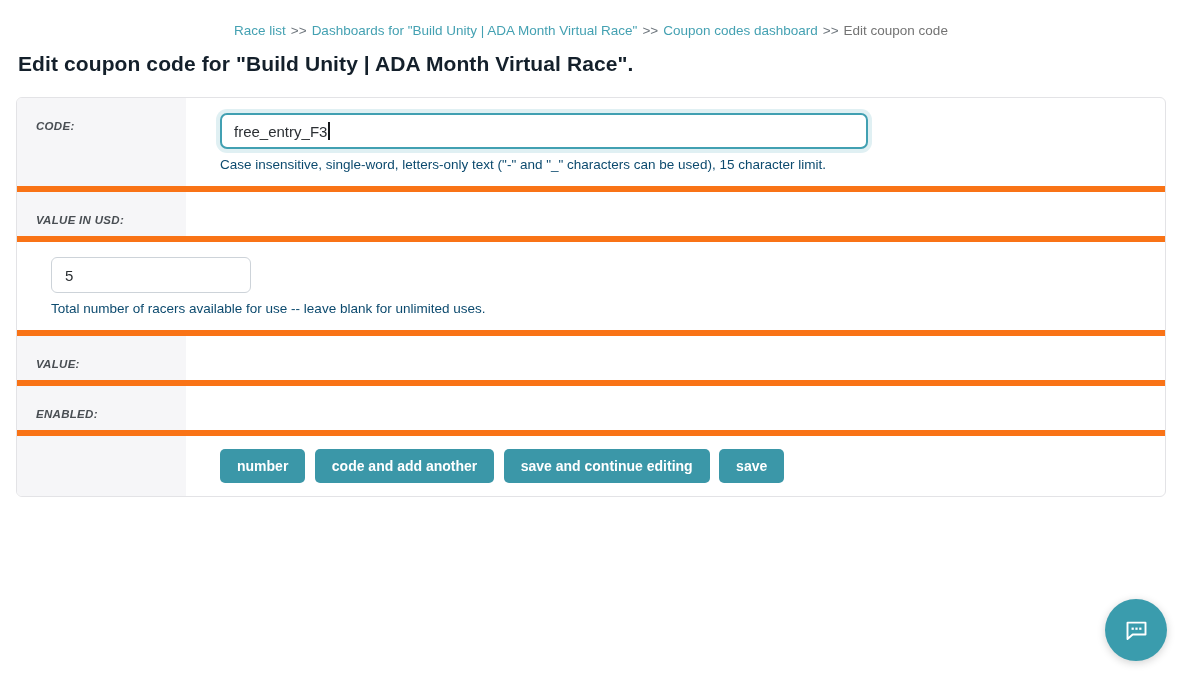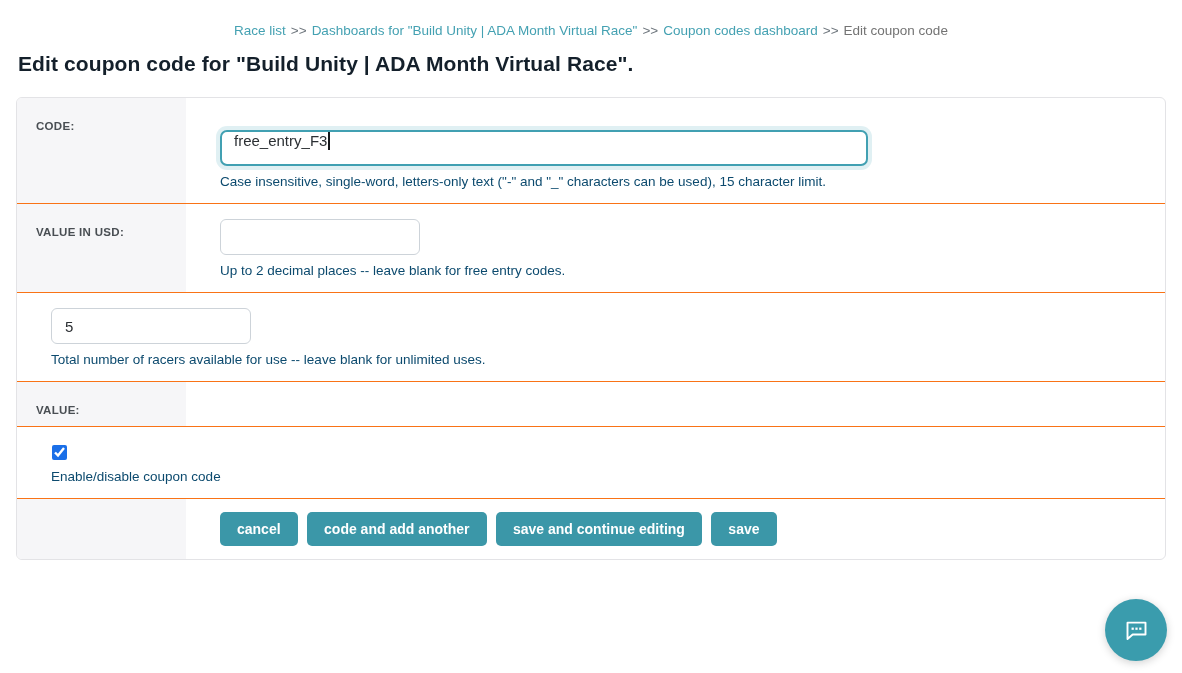--- a/index.html
+++ b/index.html
@@ -37,30 +37,31 @@
   }
 
   
   .form-card {
     margin: 0 16px;
     border: 1px solid #e3e3e6;
     border-radius: 6px;
     overflow: hidden;
     background: #fff;
   }
-  .frow { display: flex; border-top: 1px solid #f97316; }
+  .frow { display: flex; border-top: 6px solid #f97316; }
   .frow:first-child { border-top: none; }
   .fl {
     width: 169px; min-width: 169px;
     background: #f6f6f8;
     padding: 22px 10px 10px 19px;
     font-size: 11.5px;
     font-weight: 700;
     color: #494e53;
     letter-spacing: .3px;
+    font-style: italic;
   }
   .fc { flex: 1; padding: 15px 16px 14px 34px; }
 
   
   .tinput {
     height: 36px;
     border: 1px solid #cdd3d9;
     border-radius: 6px;
     padding: 0 13px;
     font-size: 15px;
@@ -73,25 +74,24 @@
   .w-short { width: 200px; }
   .w-full  { width: 100%; }
 
   
   .finput {
     width: 648px; height: 36px;
     background: #fff;
     border: 2px solid #41a0b2;
     border-radius: 7px;
     padding: 0 12px;
-    display: flex; align-items: flex-start;
+    display: flex; align-items: center;
     font-size: 15px; color: #2b2f33;
     box-shadow: 0 0 0 4px rgba(65,160,178,.16);
     cursor: text;
-    margin-top: 17px;
   }
   .caret { width: 1.5px; height: 18px; background: #15181b; margin-left: 1px; }
 
   .help {
     margin-top: 8px;
     font-size: 13.5px;
     color: #0c4a6e;
   }
   .help-tight { margin-top: 9px; }
 
@@ -149,50 +149,43 @@
       <div class="finput">
         <span>free_entry_F3</span>
           <span class="caret"></span>
       </div>
       <div class="help">Case insensitive, single-word, letters-only text ("-" and "_" characters can be used), 15 character limit.</div>
     </div>
   </div>
 
   <div class="frow">
     <div class="fl">VALUE IN USD:</div>
-    <div class="fc">
-      <input type="text" class="tinput w-short" value="" style="">
-      <div class="help">Up to 2 decimal places -- leave blank for free entry codes.</div>
-    </div>
   </div>
 
   <div class="frow">
     <div class="fc">
       <input type="text" class="tinput w-short" value="5" style="">
       <div class="help">Total number of racers available for use -- leave blank for unlimited uses.</div>
     </div>
   </div>
 
   <div class="frow">
     <div class="fl">VALUE:</div>
     <div class="fc">
     </div>
   </div>
 
   <div class="frow">
-    <div class="fc">
-      <input type="checkbox" class="cb" checked="checked" style="">
-      <div class="help help-tight">Enable/disable coupon code</div>
-    </div>
+    <div class="fl">ENABLED:</div>
   </div>
 
   <div class="frow btn-row">
     <div class="fl"></div>
     <div class="fc">
-      <button class="btn">cancel</button>
+      <button class="btn">number</button>
       <button class="btn">code and add another</button>
       <button class="btn">save and continue editing</button>
       <button class="btn">save</button>
     </div>
   </div>
 
 </div>
 
 <div class="chat-fab">
   <span style="display:flex;">

